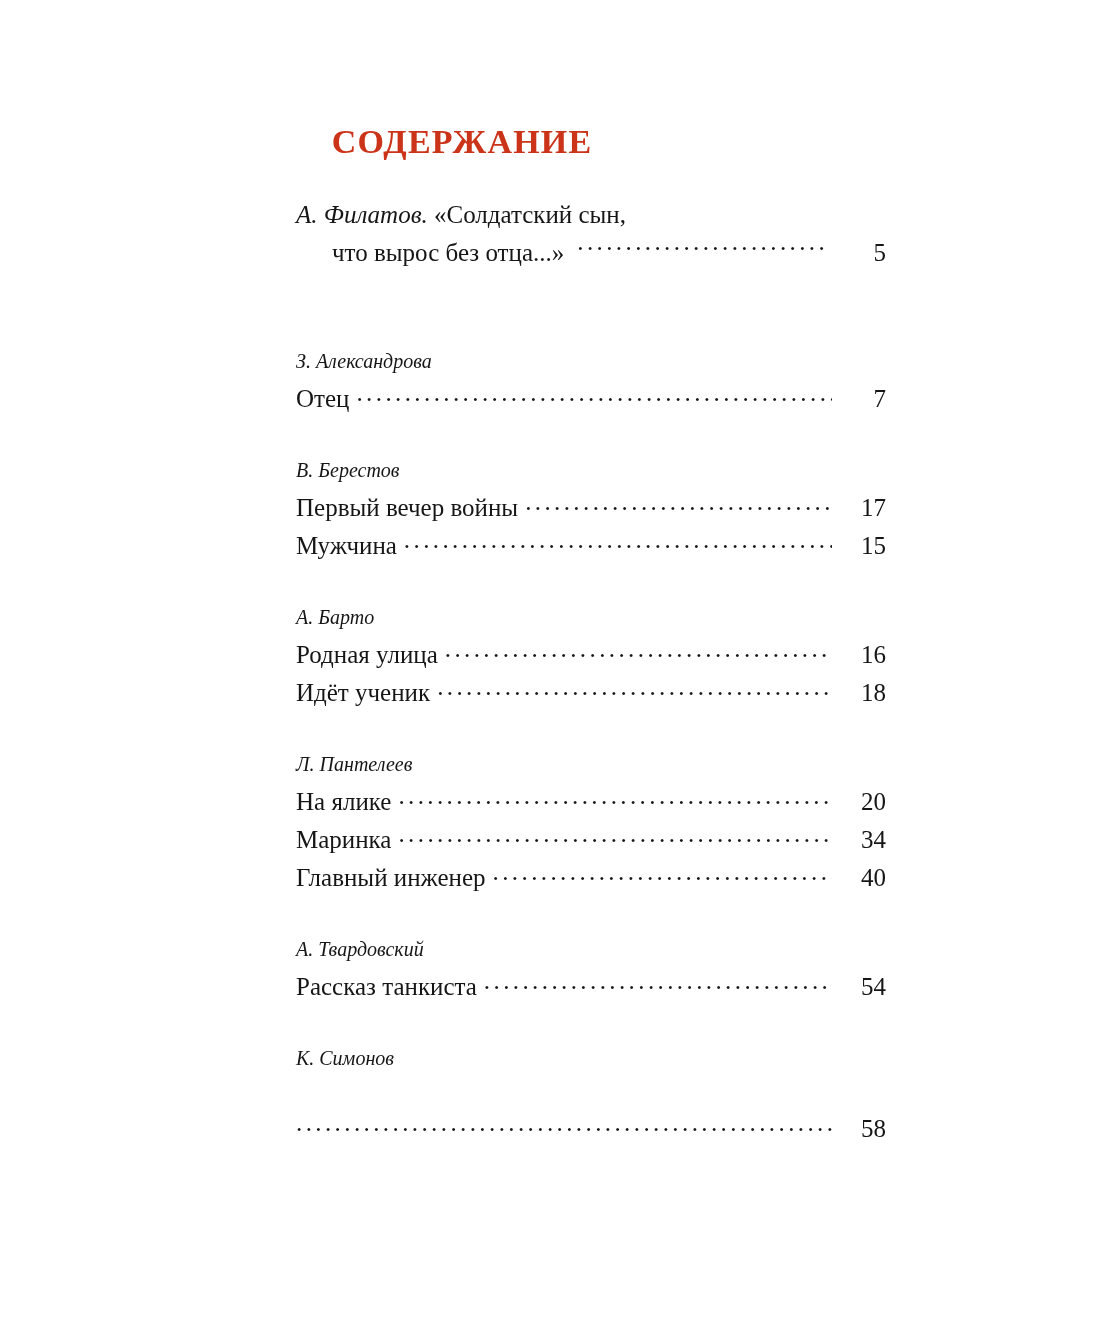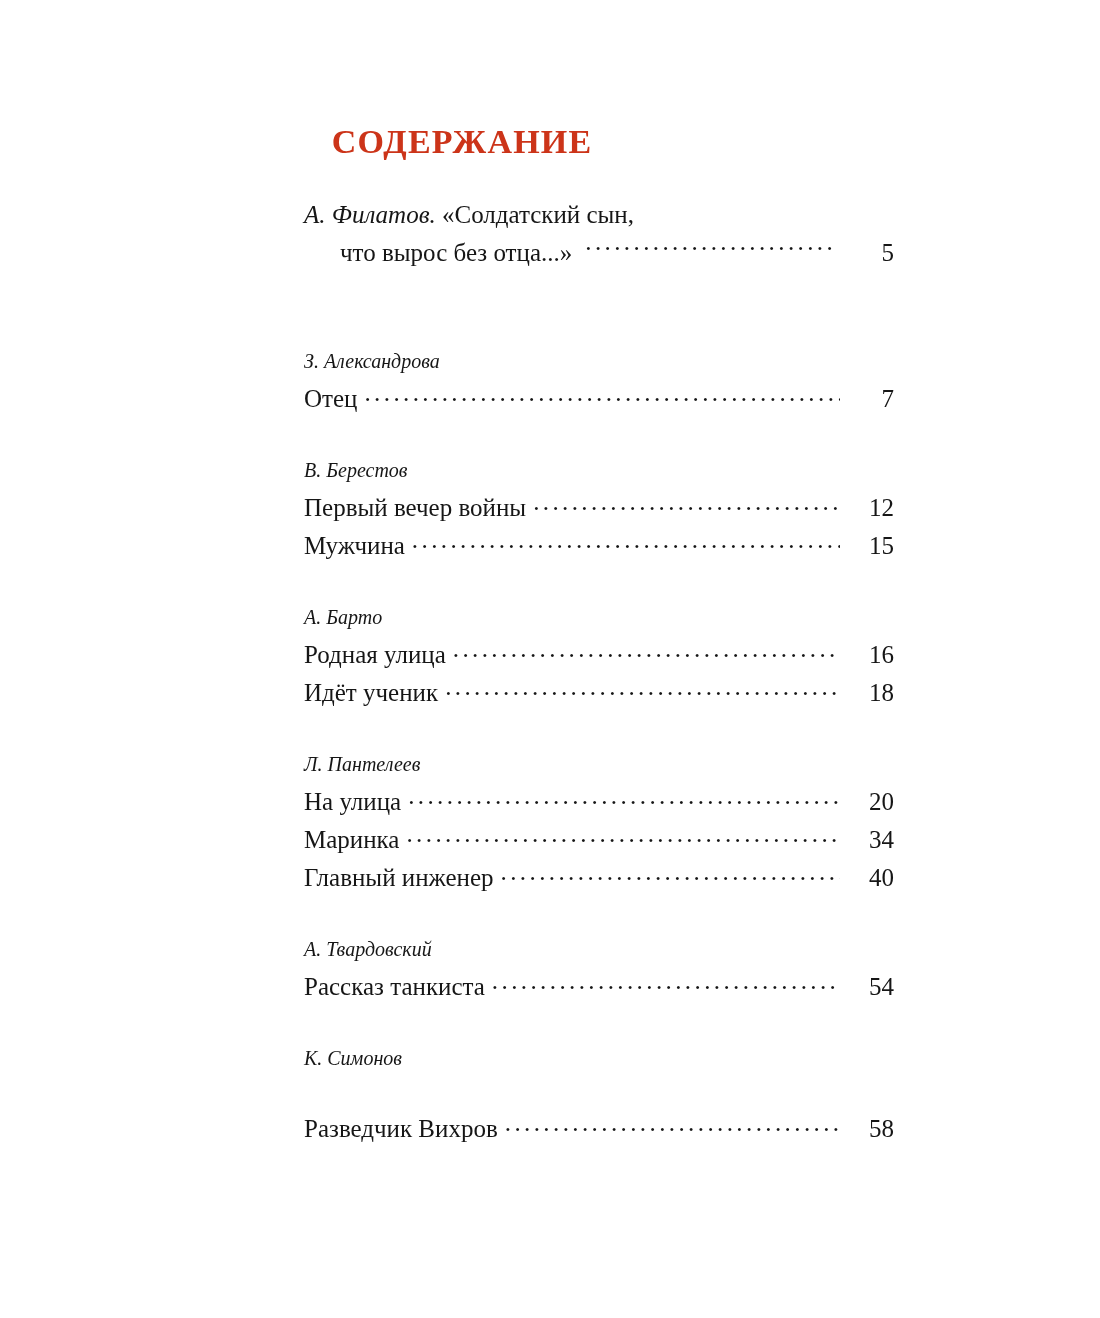--- a/index.html
+++ b/index.html
@@ -36,21 +36,21 @@
     font-weight: bold;
     letter-spacing: 1.2px;
     color: #cc3419;
     white-space: nowrap;
   }
 
   
   .toc-body {
     position: absolute;
     top: 196px;
-    left: 304px;
+    left: 296px;
     width: 590px;
   }
 
   .toc-group {
     margin-bottom: 33px;
   }
   .toc-group.wide-gap {
     margin-bottom: 70px;
   }
   .toc-group:last-child {
@@ -143,21 +143,21 @@
           <span class="entry-title">Отец</span>
           <span class="leader"></span>
           <span class="page-num">7</span>
         </div>
       </div>
       <div class="toc-group">
         <div class="author">В. Берестов</div>
         <div class="entry">
           <span class="entry-title">Первый вечер войны</span>
           <span class="leader"></span>
-          <span class="page-num">12</span>
+          <span class="page-num">17</span>
         </div>
         <div class="entry">
           <span class="entry-title">Мужчина</span>
           <span class="leader"></span>
           <span class="page-num">15</span>
         </div>
       </div>
       <div class="toc-group">
         <div class="author">А. Барто</div>
         <div class="entry">
@@ -167,21 +167,21 @@
         </div>
         <div class="entry">
           <span class="entry-title">Идёт ученик</span>
           <span class="leader"></span>
           <span class="page-num">18</span>
         </div>
       </div>
       <div class="toc-group">
         <div class="author">Л. Пантелеев</div>
         <div class="entry">
-          <span class="entry-title">На улица</span>
+          <span class="entry-title">На ялике</span>
           <span class="leader"></span>
           <span class="page-num">20</span>
         </div>
         <div class="entry">
           <span class="entry-title">Маринка</span>
           <span class="leader"></span>
           <span class="page-num">34</span>
         </div>
         <div class="entry">
           <span class="entry-title">Главный инженер</span>
@@ -195,20 +195,19 @@
           <span class="entry-title">Рассказ танкиста</span>
           <span class="leader"></span>
           <span class="page-num">54</span>
         </div>
       </div>
       <div class="toc-group">
         <div class="author">К. Симонов</div>
       </div>
       <div class="toc-group">
         <div class="entry">
-          <span class="entry-title">Разведчик Вихров</span>
           <span class="leader"></span>
           <span class="page-num">58</span>
         </div>
       </div>
     </div>
 
 </div>
 
 </body></html>

